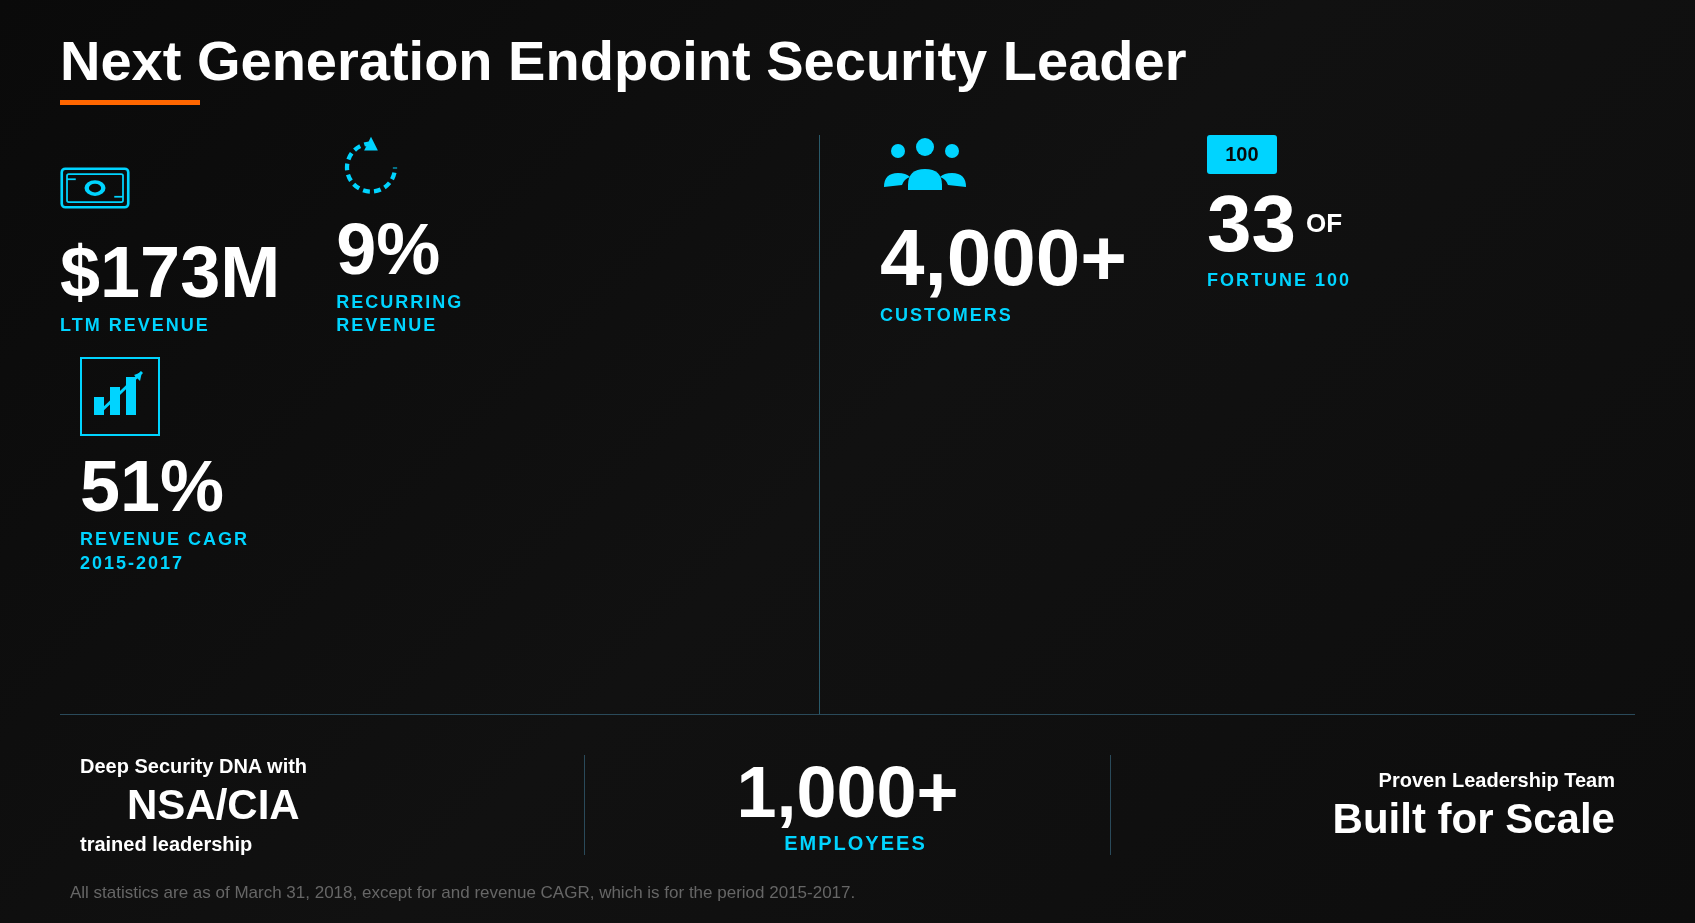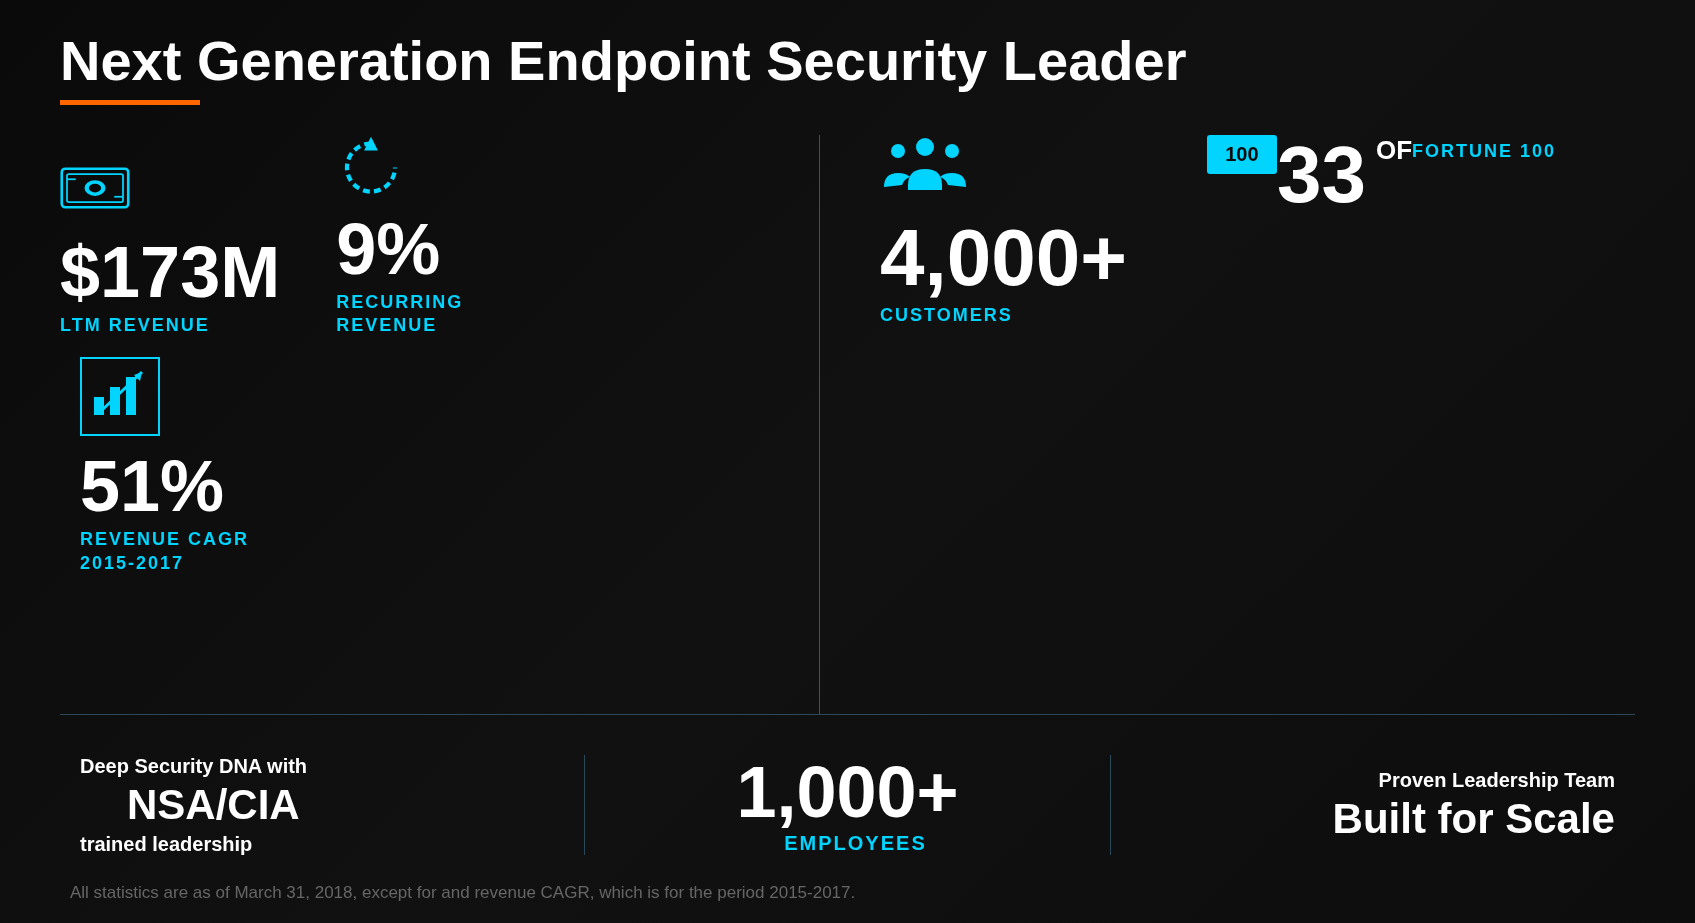--- a/index.html
+++ b/index.html
@@ -125,39 +125,39 @@
       line-height: 1.3;
     }
 
     .metric-value-lg {
       font-size: 80px;
     }
 
     
     .fortune-metric {
       display: flex;
-      flex-direction: row;
+      flex-direction: column;
       align-items: flex-start;
     }
 
     .fortune-icon {
       background-color: #00d4ff;
       color: #0a0a0a;
       font-size: 20px;
       font-weight: 900;
       padding: 8px 14px;
       margin-bottom: 10px;
       border-radius: 3px;
       min-width: 70px;
       text-align: center;
     }
 
     .fortune-value-row {
       display: flex;
-      align-items: flex-start;
+      align-items: center;
       gap: 10px;
     }
 
     .fortune-number {
       font-size: 80px;
       font-weight: 900;
       color: white;
       line-height: 1;
     }
 

